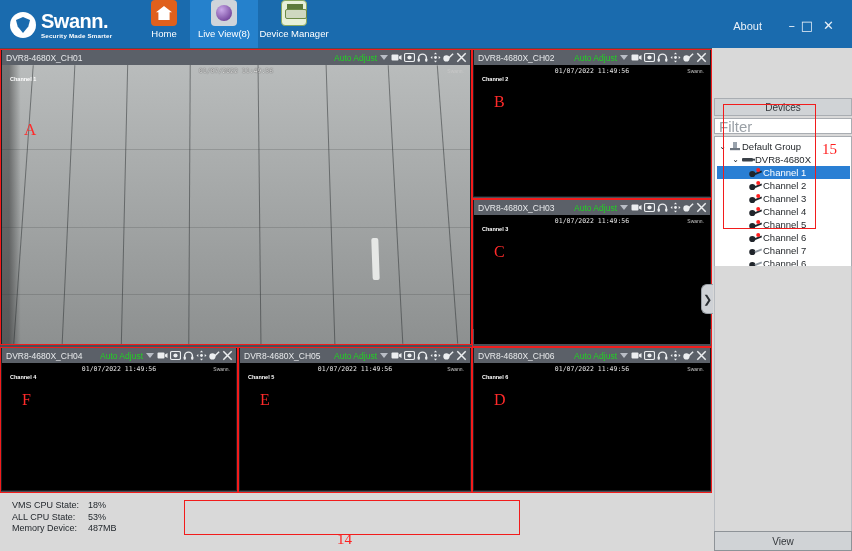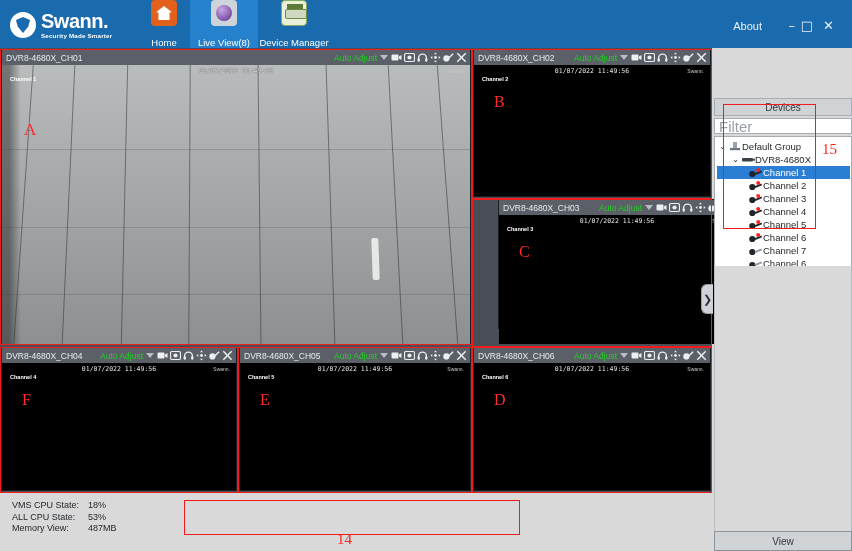--- a/index.html
+++ b/index.html
@@ -23,21 +23,21 @@
     content:""; position:absolute; left:6px; top:5px; width:14px; height:16px;
     background:#1a6bae;
     clip-path:polygon(50% 0%, 100% 18%, 88% 60%, 50% 100%, 12% 60%, 0% 18%);
   }
   .logo-text{ display:flex; flex-direction:column; line-height:1; }
   .logo-name{ color:#fff; font-size:20px; font-weight:bold; letter-spacing:-0.5px; }
   .logo-tag{ color:#fff; font-size:6.2px; font-weight:bold; letter-spacing:0.2px; margin-top:2px;}
 
   .navtab{
     position:absolute; top:0; height:48px; width:64px;
-    display:flex; flex-direction:column; align-items:center; justify-content:space-between;
+    display:flex; flex-direction:column; align-items:center; justify-content:flex-start;
     cursor:pointer;
   }
   .navtab .tico{ width:26px; height:26px; border-radius:4px; }
   .navtab .tlbl{ color:#fff; font-size:9.5px; margin-top:2px; white-space:nowrap; }
   #tab-home{ left:132px; }
   #tab-live{ left:190px; width:68px; background:#2581cc; }
   #tab-dm{ left:258px; width:72px; }
   .ico-home{ background:#e0601c; position:relative; }
   .ico-home:after{ content:""; position:absolute; left:5px; top:6px; width:16px; height:14px;
       background:#fff; clip-path:polygon(50% 0,100% 45%,85% 45%,85% 100%,15% 100%,15% 45%,0 45%); }
@@ -269,21 +269,21 @@
         </span>
       </div>
       <div class="vp-body" style="height:131px;">
         <div class="ov-time">01/07/2022 11:49:56</div>
         <div class="ov-brand">Swann.</div>
         <div class="ov-ch">Channel 2</div>
         <div class="ov-letter" style="left:20px; top:28px; font-size:16px;">B</div>
       </div>
     </div>
 
-    <div class="vp" style="left:498px; top:151px; width:238px; height:130px;">
+    <div class="vp" style="left:473px; top:151px; width:238px; height:130px;">
       <div class="vp-bar">
         <span class="vp-title">DVR8-4680X_CH03</span>
         <span class="vp-adj">Auto Adjust</span>
         <span class="vp-caret"></span>
         <span class="vp-icons">
           <span class="vi">
               <svg width="11" height="11" viewBox="0 0 11 11">
                 <rect x="0.5" y="2.5" width="7" height="6" rx="1" fill="#eceef0"></rect>
                 <path d="M8 4.5 L10.5 3 L10.5 8 L8 6.5 Z" fill="#eceef0"></path>
               </svg>
@@ -614,21 +614,21 @@
     <div class="stats">
       <div class="row">
           <span class="k">VMS CPU State:</span>
           <span class="v">18%</span>
         </div>
       <div class="row">
           <span class="k">ALL CPU State:</span>
           <span class="v">53%</span>
         </div>
       <div class="row">
-          <span class="k">Memory View:</span>
+          <span class="k">Memory Device:</span>
           <span class="v">487MB</span>
         </div>
     </div>
 
   </div>
 
   <div class="redbox" style="left:184px; top:500px; width:336px; height:35px;"></div>
   <div class="annot" style="left:337px; top:531px;">14</div>
 
 </div>

